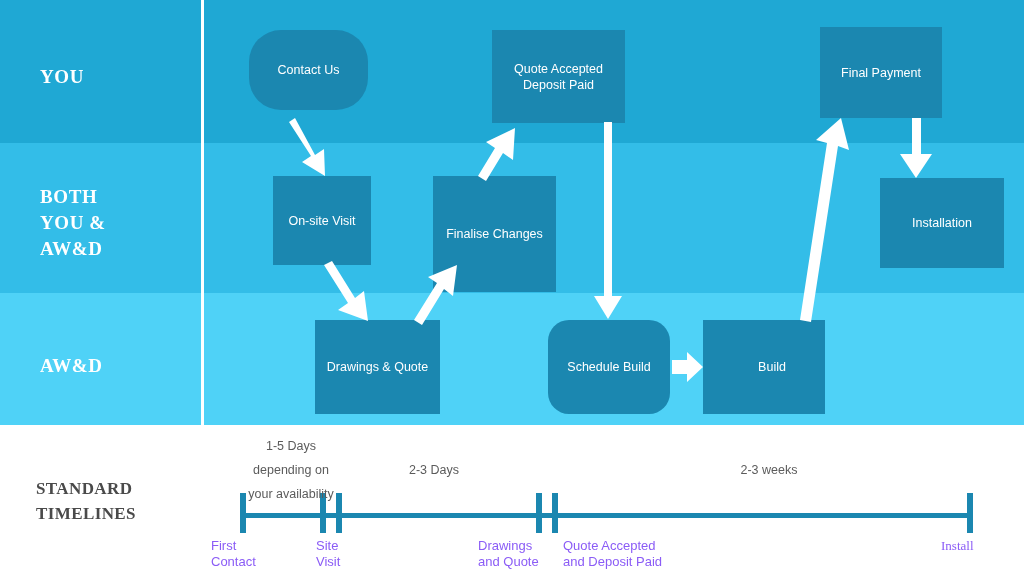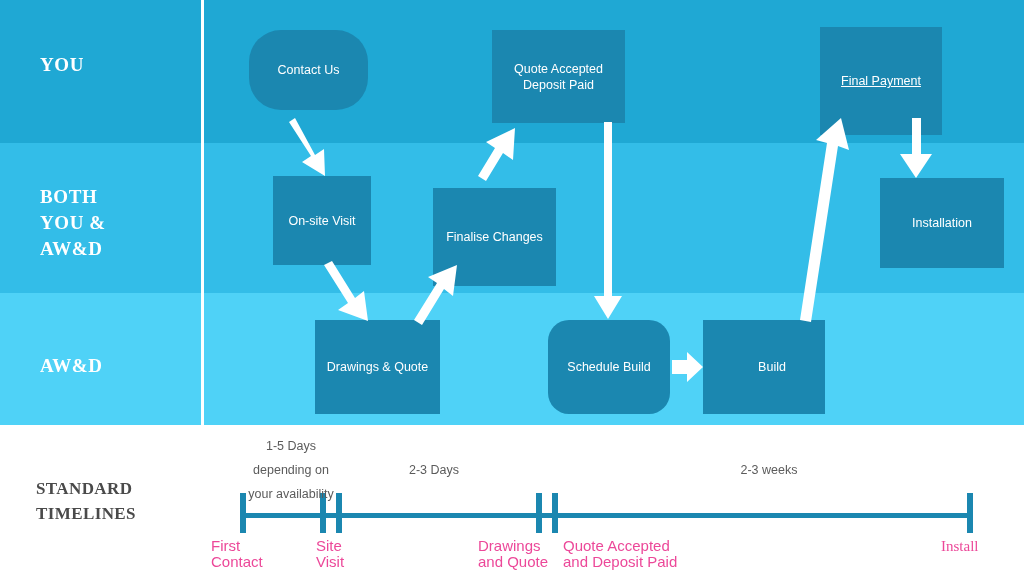--- a/index.html
+++ b/index.html
@@ -30,21 +30,21 @@
     position: absolute;
     left: 40px;
     color: #ffffff;
     font-family: "Liberation Serif", serif;
     font-weight: bold;
     font-size: 19px;
     letter-spacing: 0.6px;
     line-height: 26px;
     white-space: pre-line;
   }
-  .lane-label.you  { top: 52px; }
+  .lane-label.you  { top: 64px; }
   .lane-label.both { top: 184px; }
   .lane-label.awd  { top: 353px; }
 
   
   .lane-divider {
     position: absolute;
     left: 201px;
     top: 0px;
     width: 3px;
     height: 425px;
@@ -112,22 +112,22 @@
   .tl-duration {
     position: absolute;
     color: #5b5b5b;
     font-size: 12.5px;
     line-height: 24px;
     text-align: center;
     white-space: pre-line;
   }
   .tl-milestone {
     position: absolute;
-    color: #ec4899;
-    font-size: 15px;
+    color: #8b5cf6;
+    font-size: 13px;
     line-height: 16px;
     white-space: pre-line;
   }
 </style>
 </head>
 <body>
 
 <div id="root">
 
   <div class="lane lane-you"></div>
@@ -140,25 +140,25 @@
 AW&amp;D</div>
   <div class="lane-label awd">AW&amp;D</div>
 
   <div class="lane-divider"></div>
 
   <div class="node" style="left:249px; top:30px;  width:119px; height:80px;border-radius:32px;">Contact Us</div>
 
   <div class="node" style="left:492px; top:30px;  width:133px; height:93px;">Quote Accepted
 Deposit Paid</div>
 
-  <div class="node" style="left:820px; top:27px;  width:122px; height:108px;text-decoration:underline;">Final Payment</div>
+  <div class="node" style="left:820px; top:27px;  width:122px; height:91px;">Final Payment</div>
 
   <div class="node" style="left:273px; top:176px; width:98px; height:89px;">On-site Visit</div>
 
-  <div class="node" style="left:433px; top:188px; width:123px; height:98px;">Finalise Changes</div>
+  <div class="node" style="left:433px; top:176px; width:123px; height:116px;">Finalise Changes</div>
 
   <div class="node" style="left:864px; top:178px; width:124px; height:90px;margin-left:16px;">Installation</div>
 
   <div class="node" style="left:315px; top:320px; width:125px; height:94px;">Drawings &amp; Quote</div>
 
   <div class="node" style="left:548px; top:320px; width:122px; height:94px;border-radius:21px;">Schedule Build</div>
 
   <div class="node" style="left:703px; top:320px; width:122px; height:94px;padding-left:20px;">Build</div>
 
   <svg class="arrows" viewBox="0 0 1024 576">

